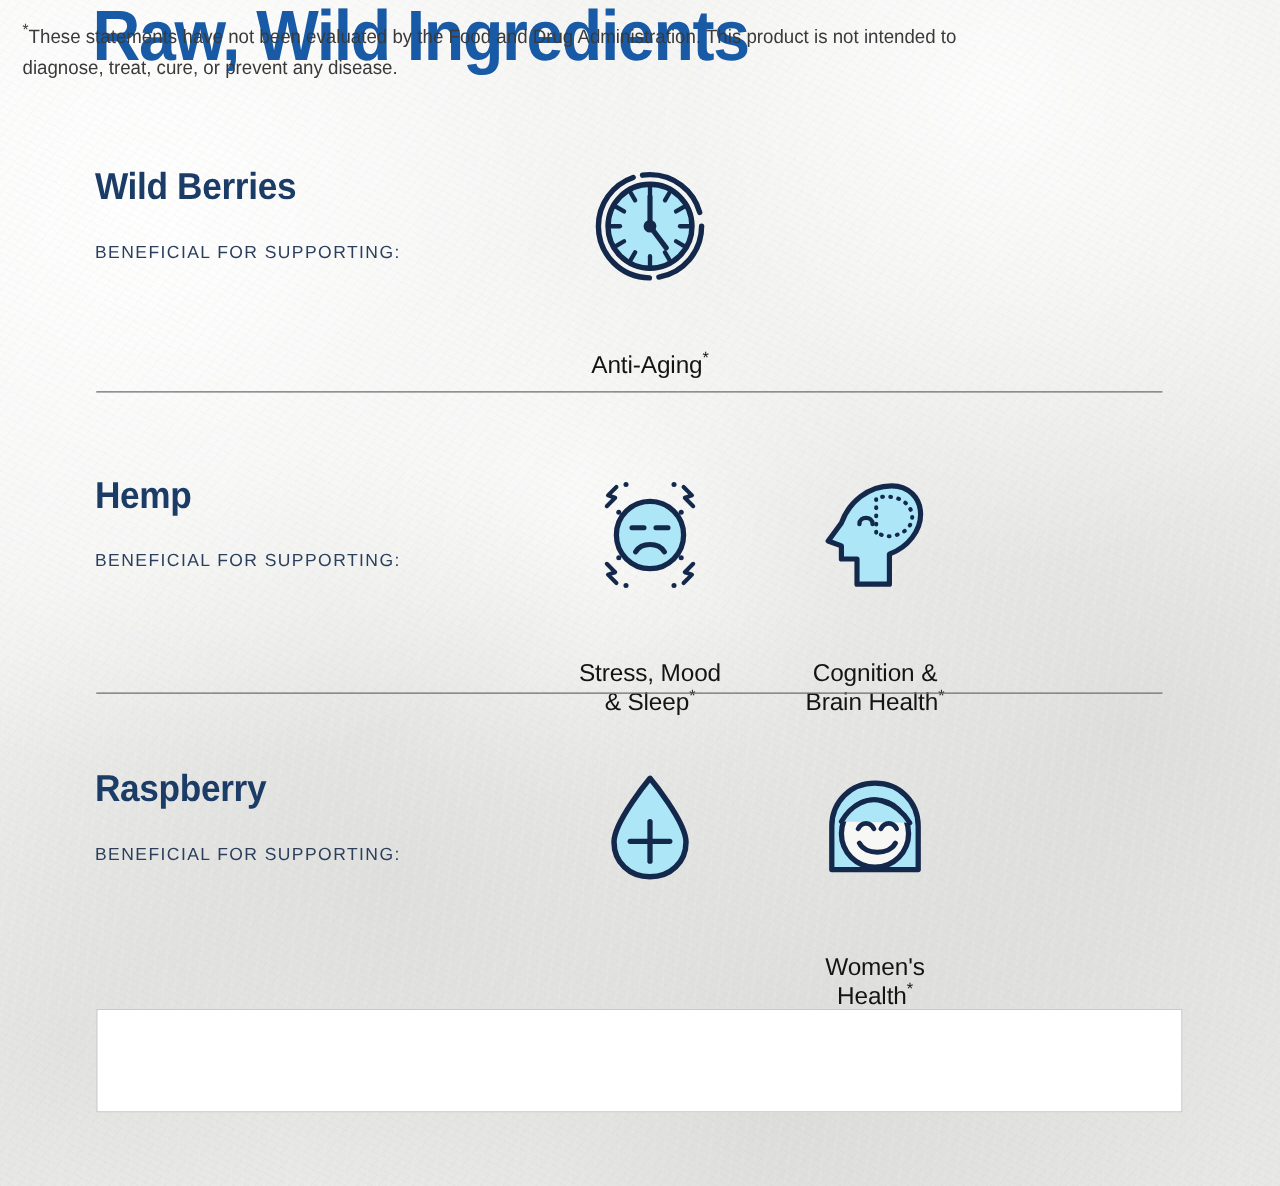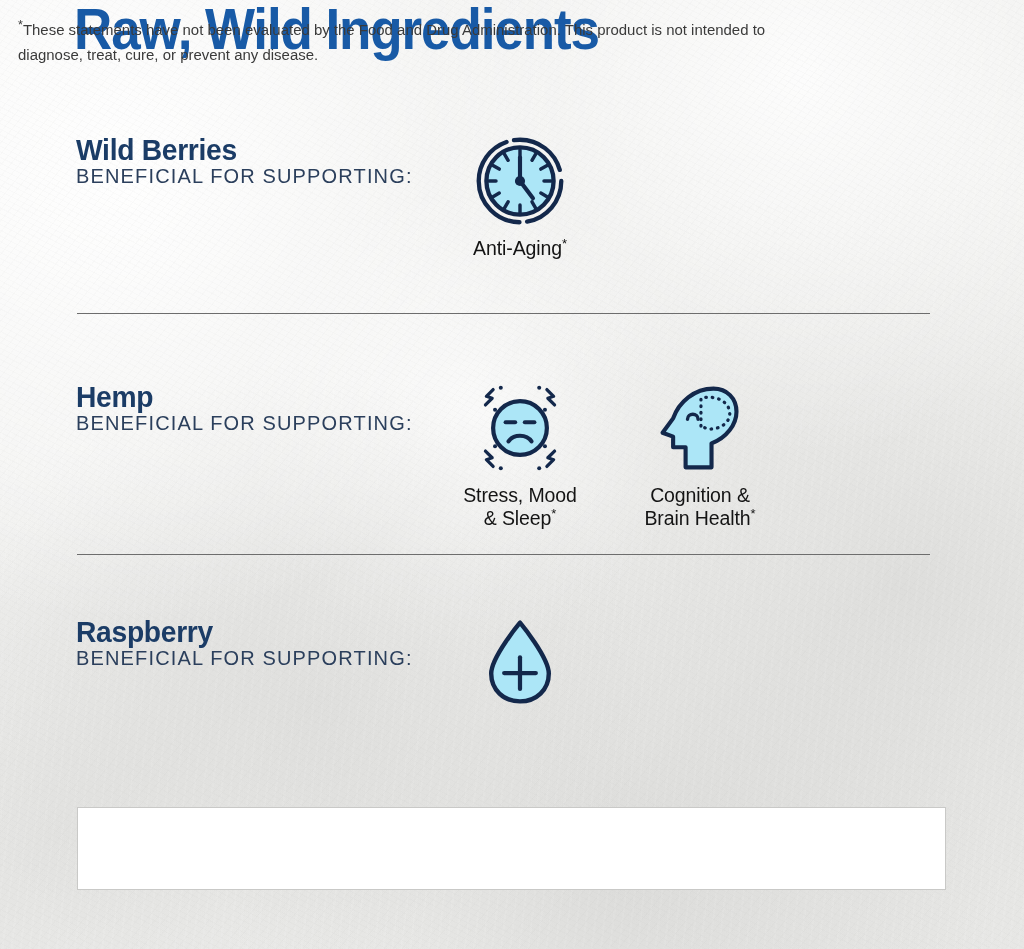--- a/index.html
+++ b/index.html
@@ -81,42 +81,43 @@
     font-weight: bold;
     color: #1b3c66;
     letter-spacing: -0.3px;
     transform: scaleX(0.94);
     transform-origin: left top;
     white-space: nowrap;
   }
   .sec-sub {
     position: absolute;
     left: 76px;
-    top: 32px;
-    font-size: 20px;
+    top: 60px;
+    font-size: 14px;
     font-weight: normal;
     color: #2b3f5c;
     letter-spacing: 1.15px;
     white-space: nowrap;
   }
 
   
   .benefits {
     position: absolute;
     left: 430px;
     top: 0;
     width: 520px;
     display: flex;
     align-items: flex-start;
   }
   .benefit {
     width: 180px;
     display: flex;
     flex-direction: column;
     align-items: center;
+    gap: 44px;
   }
   .benefit + .benefit { margin-left: 0px; }
 
   .benefit-icon {
     width: 96px;
     height: 96px;
     display: block;
   }
   .benefit-label {
     margin-top: 8px;
@@ -265,20 +266,32 @@
     <div class="benefits">
 
       <div class="benefit">
         <svg class="benefit-icon" viewBox="0 0 100 100">
           <path d="M50 8 C50 8 20 44 20 61 C20 78 33 90 50 90 C67 90 80 78 80 61 C80 44 50 8 50 8 Z" fill="#ace6f7" stroke="#13284b" stroke-width="4.6" stroke-linejoin="round"></path>
           <line x1="50" y1="44" x2="50" y2="77" stroke="#13284b" stroke-width="4.4" stroke-linecap="round"></line>
           <line x1="33.5" y1="60.5" x2="66.5" y2="60.5" stroke="#13284b" stroke-width="4.4" stroke-linecap="round"></line>
         </svg>
       </div>
 
+      <div class="benefit">
+        <svg class="benefit-icon" viewBox="0 0 100 100">
+          <path d="M14 84 L14 48 C14 27 30 12 50 12 C70 12 86 27 86 48 L86 84 Z" fill="#ace6f7" stroke="#13284b" stroke-width="4.4" stroke-linejoin="round"></path>
+          <circle cx="50" cy="54" r="28" fill="#f7f7f5" stroke="#13284b" stroke-width="4.4"></circle>
+          <path d="M22 44 C30 30 44 23 56 27 C66 30 74 37 79 45" fill="#ace6f7" stroke="#13284b" stroke-width="4.2" stroke-linecap="round" stroke-linejoin="round"></path>
+          <path d="M36 50 C39 44 46 44 49 50" fill="none" stroke="#13284b" stroke-width="4" stroke-linecap="round"></path>
+          <path d="M55 50 C58 44 65 44 68 50" fill="none" stroke="#13284b" stroke-width="4" stroke-linecap="round"></path>
+          <path d="M37 62 C42 72 62 72 67 62" fill="none" stroke="#13284b" stroke-width="4.2" stroke-linecap="round"></path>
+        </svg>
+        <div class="benefit-label"><span>Women's
+Health</span><span class="sup-star">*</span></div>
+      </div>
 
     </div>
   </div>
 
   <div class="divider" id="divider-0"></div>
   <div class="divider" id="divider-1"></div>
 
   <div id="disclaimer-box"></div>
   <div id="disclaimer-text"><span class="sup-star">*</span><span>These statements have not been evaluated by the Food and Drug Administration. This product is not intended to diagnose, treat, cure, or prevent any disease.</span></div>
 

